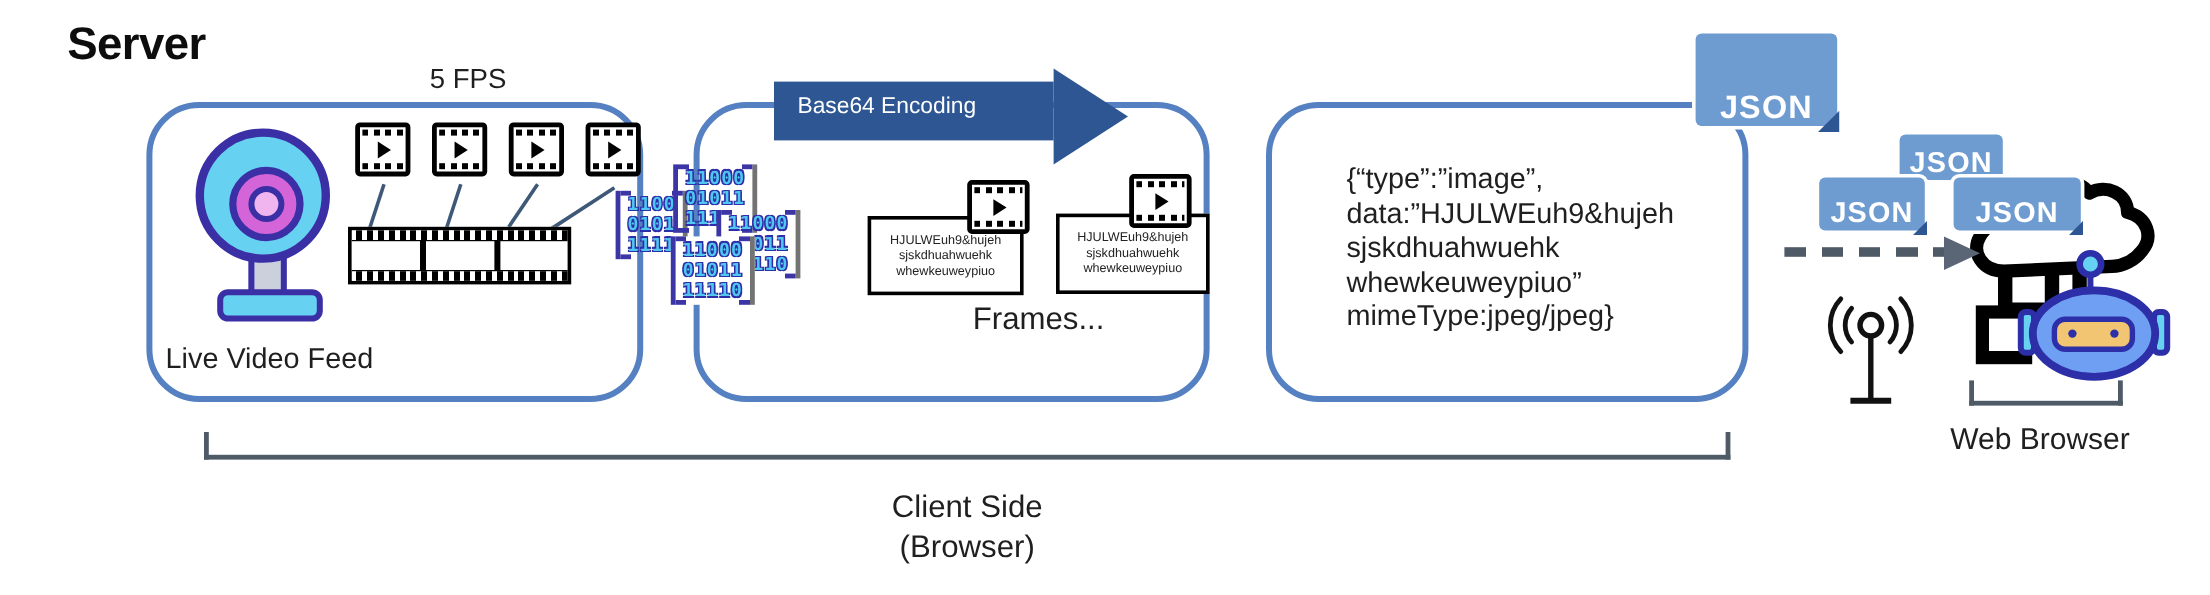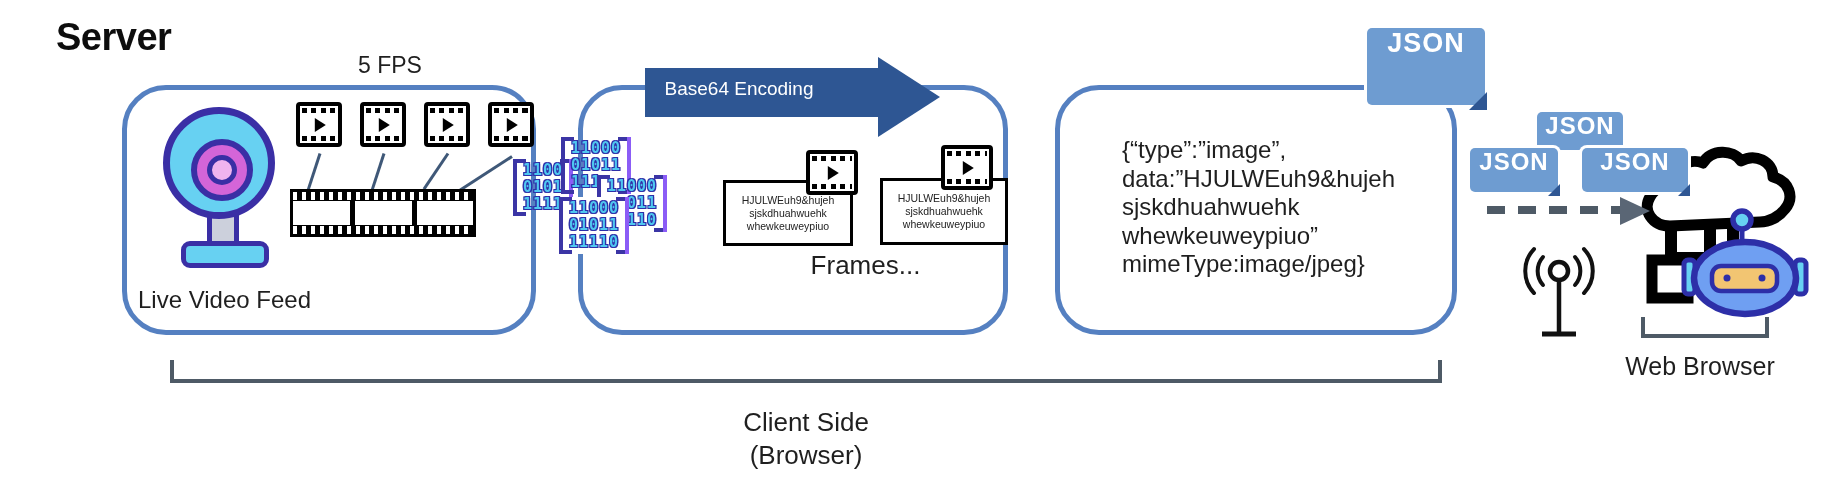--- a/index.html
+++ b/index.html
@@ -39,43 +39,43 @@
          border:3px solid #000;box-sizing:border-box;z-index:3;}
   .strip::before,.strip::after{content:"";position:absolute;left:0;right:0;height:8px;
          background:repeating-linear-gradient(90deg,#fff 0 4px,#000 4px 9px);border-bottom:1px solid #000;}
   .strip::before{top:0;} .strip::after{bottom:0;border-bottom:none;border-top:1px solid #000;}
   .strip .cut{position:absolute;top:8px;bottom:8px;width:5px;background:#000;}
 
   
   .conn{position:absolute;height:3px;background:#3f5878;transform-origin:left center;z-index:2;}
 
   
-  .bin-block{position:absolute;padding:3px 6px;border-left:4px solid #3b35a5;border-right:4px solid #8b5cf6;z-index:3;}
+  .bin-block{position:absolute;padding:3px 6px;border-left:4px solid #3b35a5;border-right:4px solid #737373;z-index:3;}
   .bin-block::before,.bin-block::after{content:"";position:absolute;left:0;right:0;height:4px;
       background:linear-gradient(90deg,#3b35a5 0 9px,transparent 9px calc(100% - 9px),#3b35a5 calc(100% - 9px));}
   .bin-block::before{top:0;} .bin-block::after{bottom:0;}
   .bin-row{font-family:"DejaVu Sans Mono",monospace;font-weight:700;font-size:15px;line-height:17px;
       letter-spacing:1px;white-space:pre;color:#4fc7f0;
       text-shadow:-1.2px -1.2px 0 #2d2fa8,1.2px -1.2px 0 #2d2fa8,-1.2px 1.2px 0 #2d2fa8,1.2px 1.2px 0 #2d2fa8;}
 
   
   .arrow-body{position:absolute;left:645px;top:68px;width:233px;height:49px;background:#2e5693;z-index:4;}
   .arrow-head{position:absolute;left:878px;top:57px;width:0;height:0;border-left:62px solid #2e5693;
       border-top:40px solid transparent;border-bottom:40px solid transparent;z-index:4;}
   .arrow-label{position:absolute;left:610px;top:78px;width:258px;text-align:center;color:#fff;
       font-size:19px;z-index:5;}
 
   
   .card{position:absolute;background:#fff;border:3px solid #000;box-sizing:border-box;z-index:3;
         display:flex;flex-direction:column;justify-content:center;text-align:center;}
   .card .cl{font-size:10.5px;line-height:13px;color:#222;}
 
   
-  .tag{position:absolute;background:#6e9cd1;color:#fff;font-weight:700;display:flex;align-items:flex-start;
-       justify-content:center;letter-spacing:1px;border-radius:5px;z-index:7;box-shadow:0 0 0 3px #fff;}
+  .tag{position:absolute;background:#6e9cd1;color:#fff;font-weight:700;display:flex;align-items:flex-end;
+       justify-content:center;letter-spacing:1px;border-radius:5px;z-index:7;box-shadow:0 0 0 3px #fff;margin-left:46px;}
   .tag .fold{position:absolute;right:-2px;bottom:-5px;width:18px;height:18px;background:#2e5693;
        clip-path:polygon(0 100%,100% 0,100% 100%);}
   .tag .fold.sm{width:12px;height:12px;bottom:-4px;}
 
   
   .dashes{position:absolute;left:1487px;top:206px;width:133px;height:8px;z-index:8;
       background:repeating-linear-gradient(90deg,#4e5a66 0 18px,transparent 18px 31px);}
   .dash-head{position:absolute;left:1620px;top:197px;width:0;height:0;border-left:30px solid #5a6675;
       border-top:14px solid transparent;border-bottom:14px solid transparent;z-index:8;}
 
@@ -172,21 +172,21 @@
   <div class="frame" style="left:941px;top:145px;width:52px;height:45px;">
       <span class="play"></span>
     </div>
   <div class="lbl" style="left:723px;top:250px;width:285px;text-align:center;font-size:26px;">Frames...</div>
 
   <div class="lbl" style="left:1122px;top:136px;width:330px;font-size:24px;line-height:28.5px;">
     <div>{“type”:”image”,</div>
     <div>data:”HJULWEuh9&amp;hujeh</div>
     <div>sjskdhuahwuehk</div>
     <div>whewkeuweypiuo”</div>
-    <div>mimeType:image/jpeg}</div>
+    <div>mimeType:jpeg/jpeg}</div>
   </div>
 
   <div class="tag" style="left:1367px;top:28px;width:118px;height:77px;font-size:27px;">
     <span>JSON</span>
     <span class="fold"></span>
   </div>
   <div class="tag" style="left:1537px;top:112px;width:86px;height:38px;font-size:24px;">
     <span>JSON</span>
   </div>
   <div class="tag" style="left:1470px;top:148px;width:88px;height:44px;font-size:24px;">

